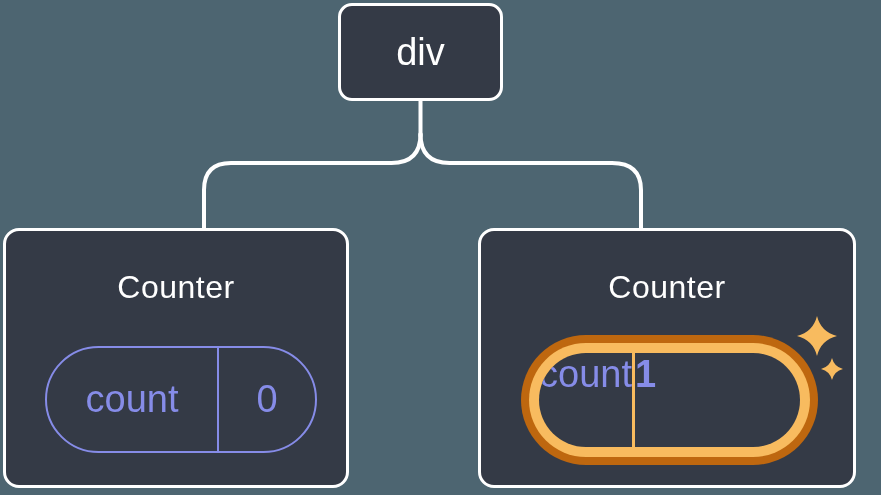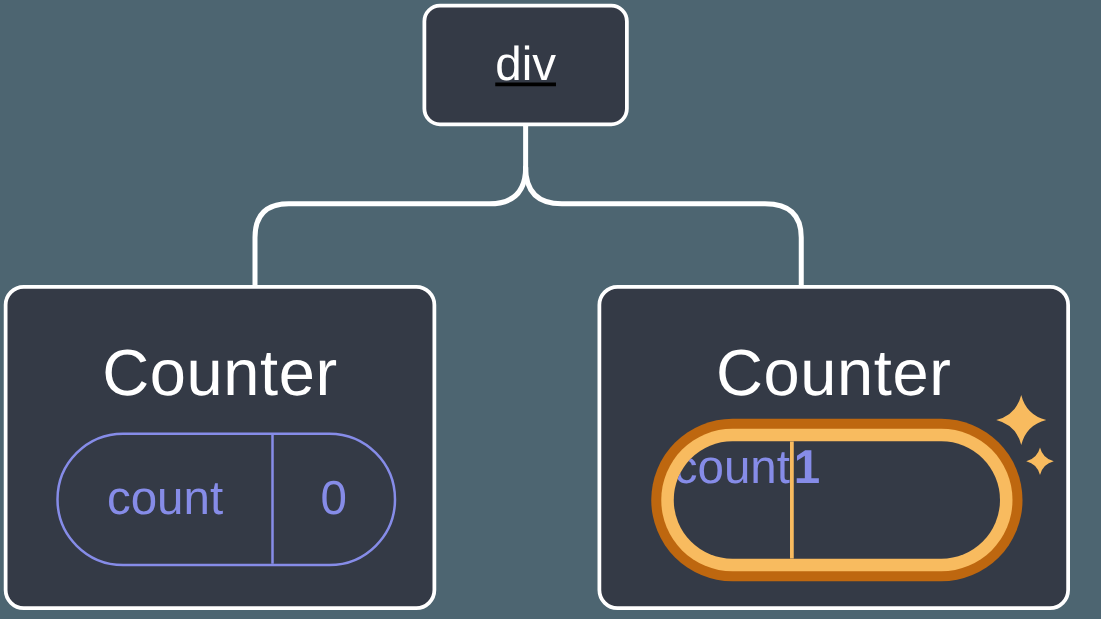--- a/index.html
+++ b/index.html
@@ -29,39 +29,39 @@
   }
   .node {
     position: absolute;
     background: var(--node-fill, #343A46);
     border: 3.5px solid var(--node-border, #FFFFFF);
   }
   .node.root {
     left: 338px; top: 3px;
     width: 165px; height: 98px;
     border-radius: 14px;
-    display: flex; align-items: center; justify-content: center; text-decoration: underline;
+    display: flex; align-items: center; justify-content: center;
   }
   .root-label {
     color: var(--title-text, #FFFFFF);
     font-size: 38px;
   }
   .node.counter {
     top: 228px;
     height: 260px;
     border-radius: 16px;
   }
   .node.counter.left  { left: 3px;   width: 346px; }
   .node.counter.right { left: 478px; width: 378px; }
   .node-title {
     position: absolute;
     left: 0; right: 0; top: 38px;
     text-align: center;
     color: var(--title-text, #FFFFFF);
-    font-size: 52px;
+    font-size: 32px;
     font-weight: 500;
     letter-spacing: 0.5px;
   }
   
   .pill {
     position: absolute;
     display: flex;
     align-items: stretch;
     color: var(--state-purple, #868CE8);
     font-size: 38px;

